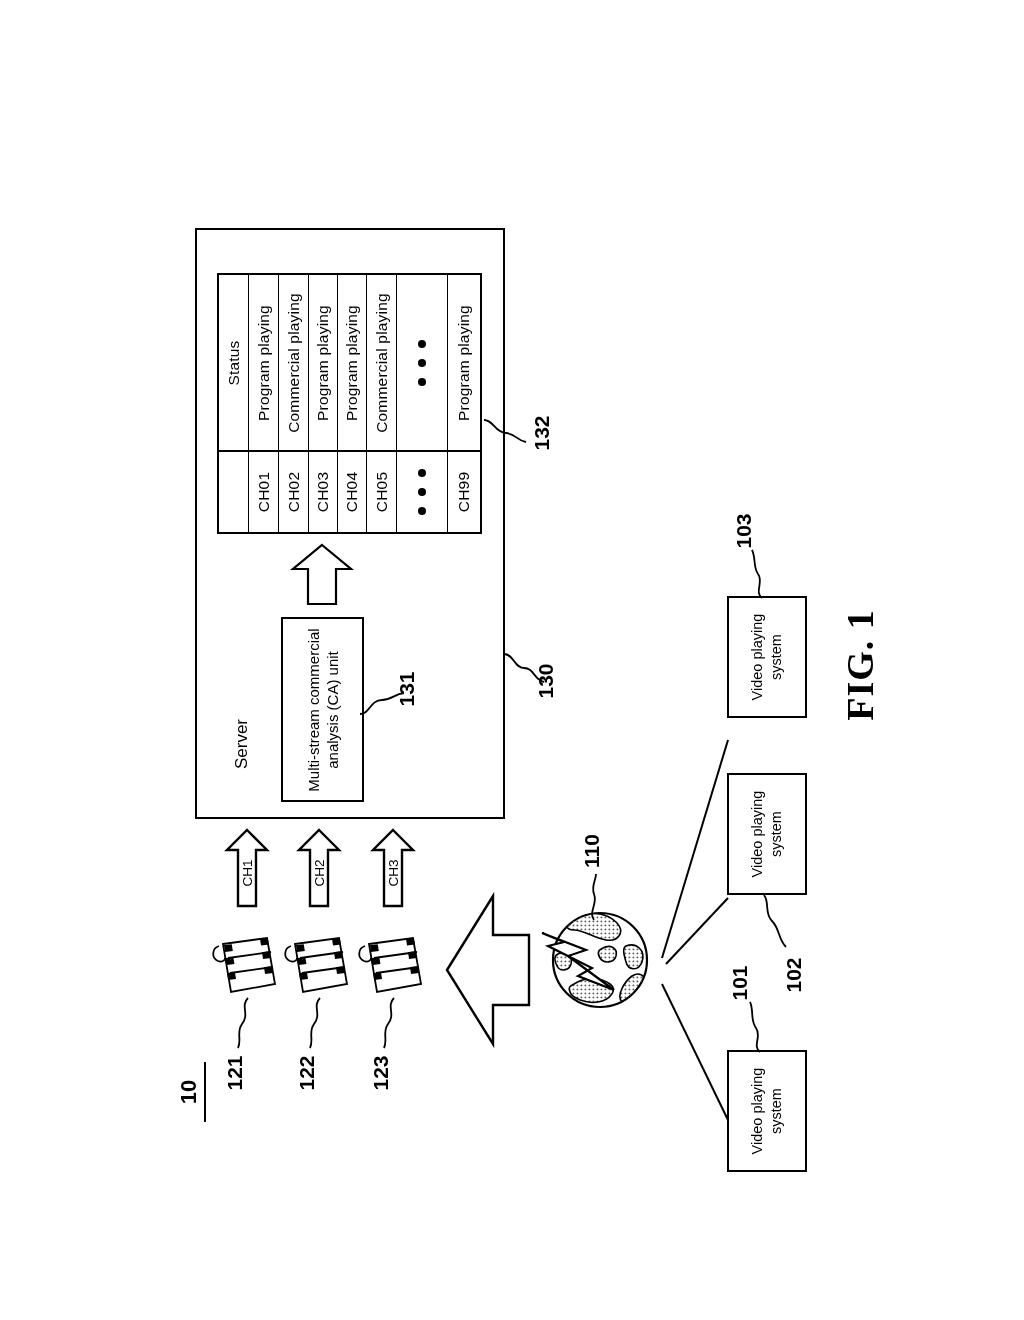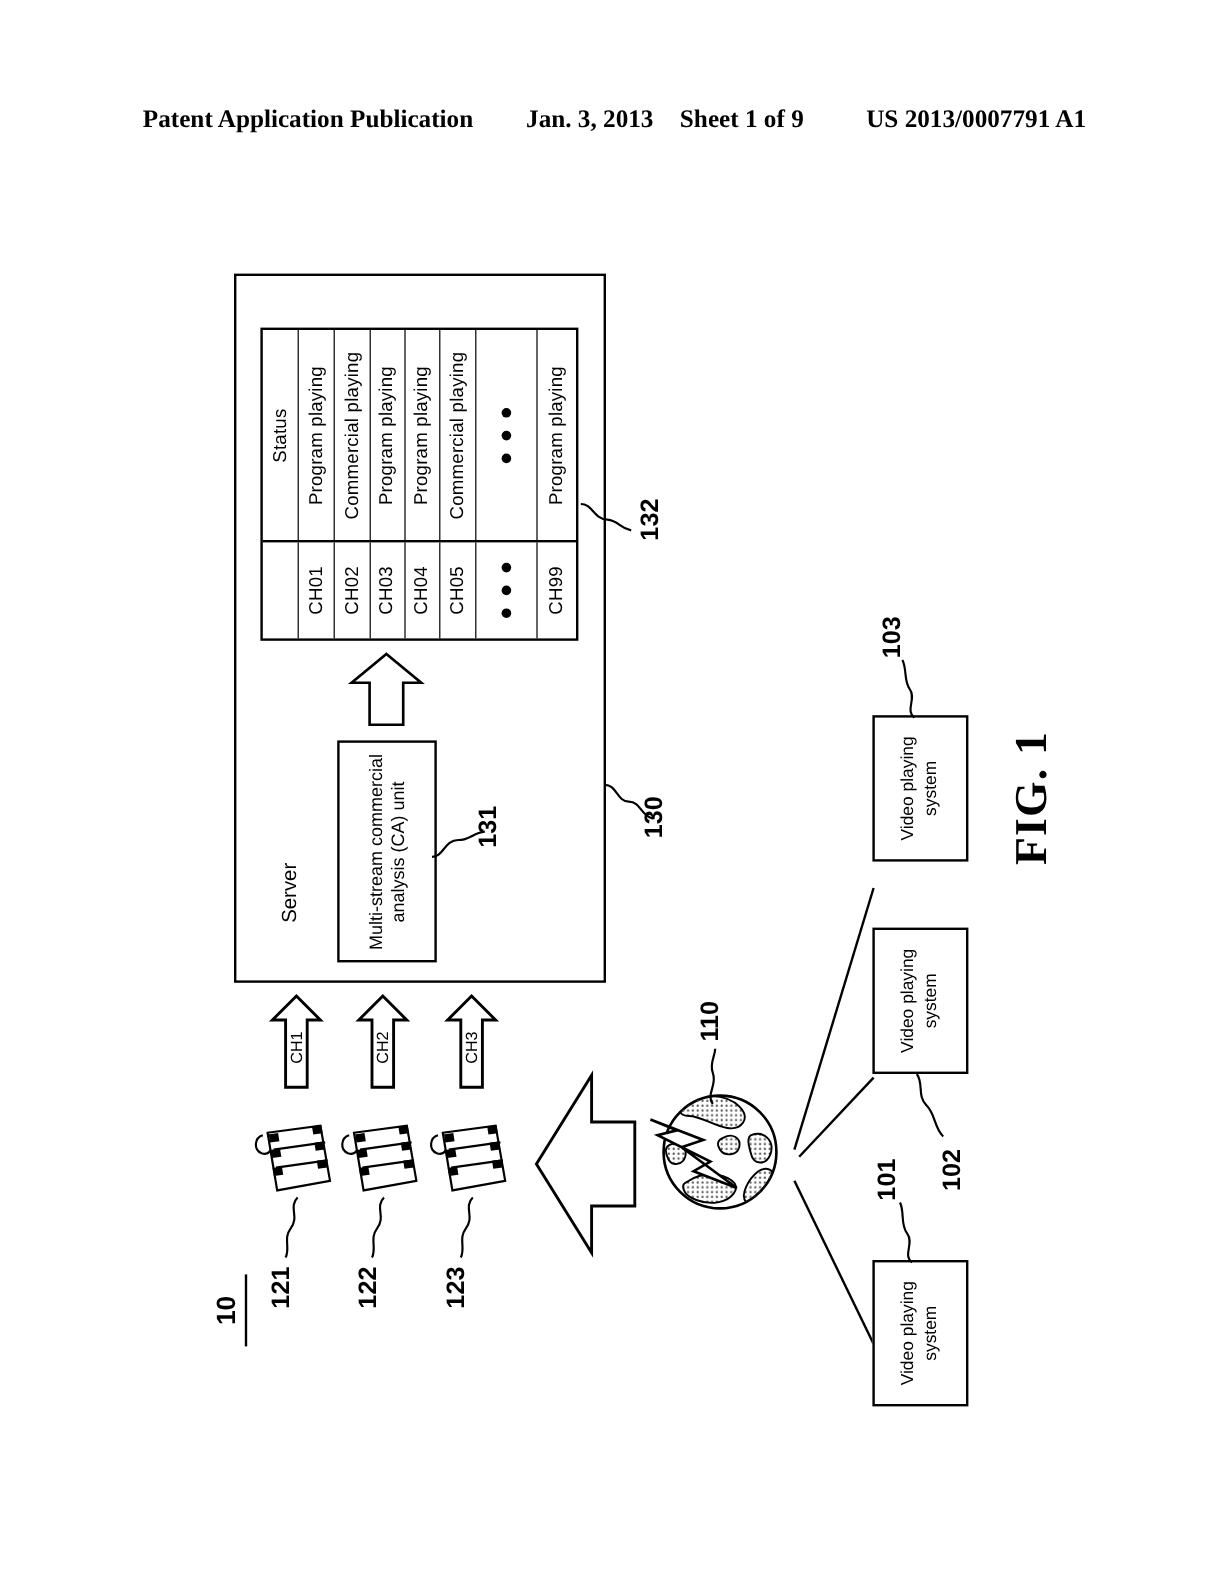--- a/index.html
+++ b/index.html
@@ -255,29 +255,20 @@
     white-space: nowrap;
   }
 
   svg { overflow: visible; }
 </style>
 </head>
 <body>
 
 <div id="page">
 
-  <div id="pub-header">
-    <span>Patent Application Publication</span>
-    <span class="hdr-gap-a"></span>
-    <span>Jan. 3, 2013</span>
-    <span class="hdr-gap-b"></span>
-    <span>Sheet 1 of 9</span>
-    <span class="hdr-gap-c"></span>
-    <span>US 2013/0007791 A1</span>
-  </div>
 
   <div id="server-box"></div>
   <div class="rot rot90" id="server-label">Server</div>
 
   <svg class="leader" style="left:498px; top:650px;" width="70" height="40" viewBox="0 0 70 40">
     <path d="M6,4 C16,4 16,18 26,18 C36,18 36,30 46,32" fill="none" stroke="#000" stroke-width="1.8"></path>
   </svg>
   <div class="refnum" style="left:524px; top:668px; width:44px; height:26px; text-align:center; line-height:26px;">130</div>
 
   <div id="status-table">

